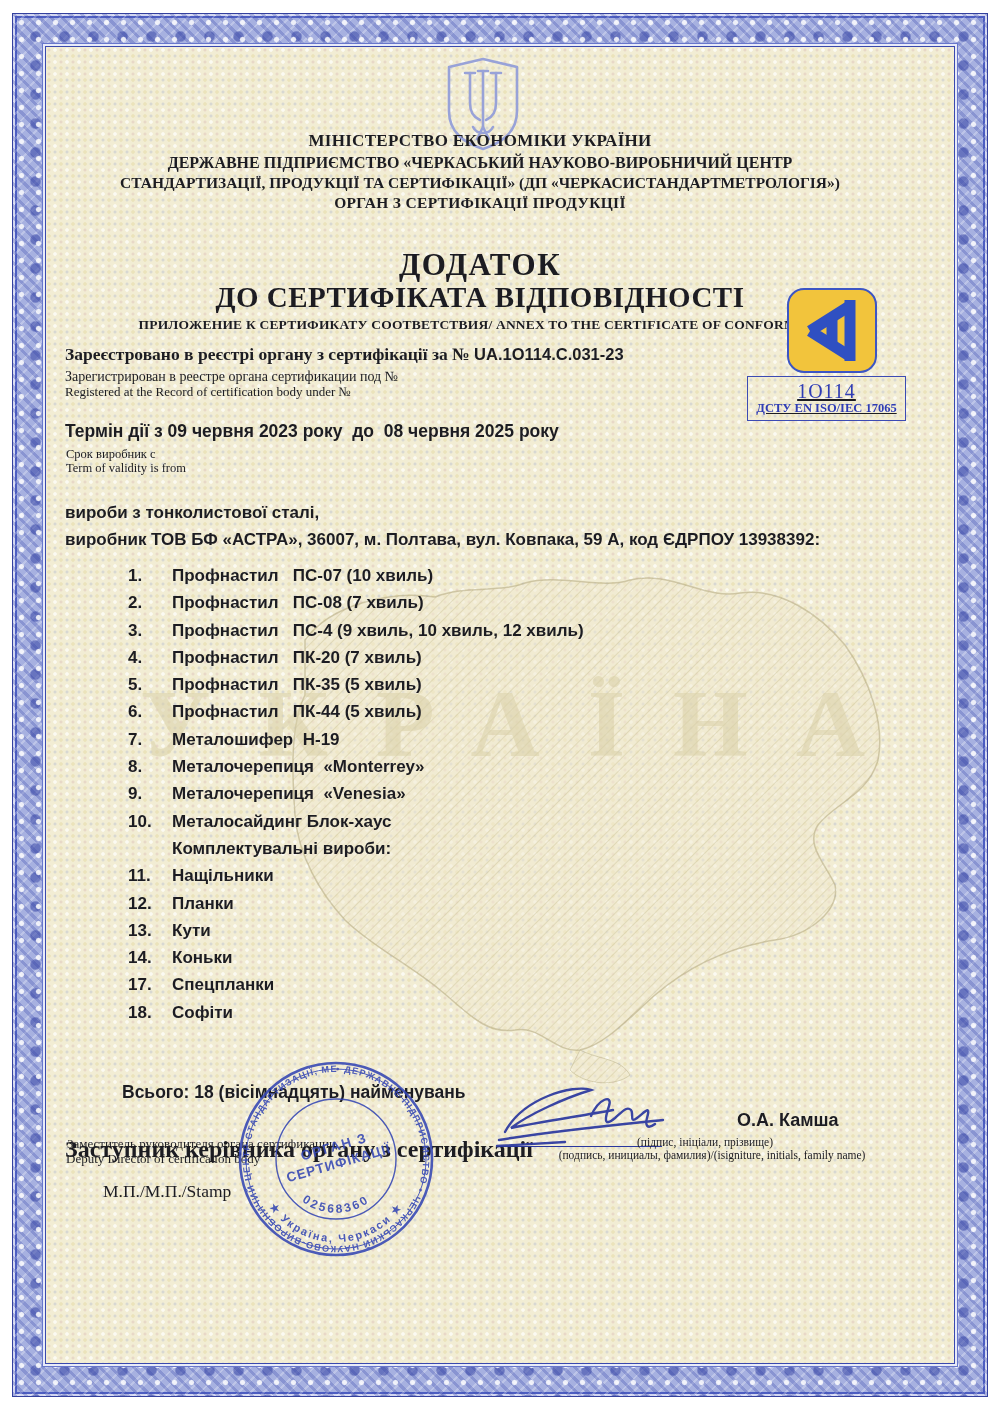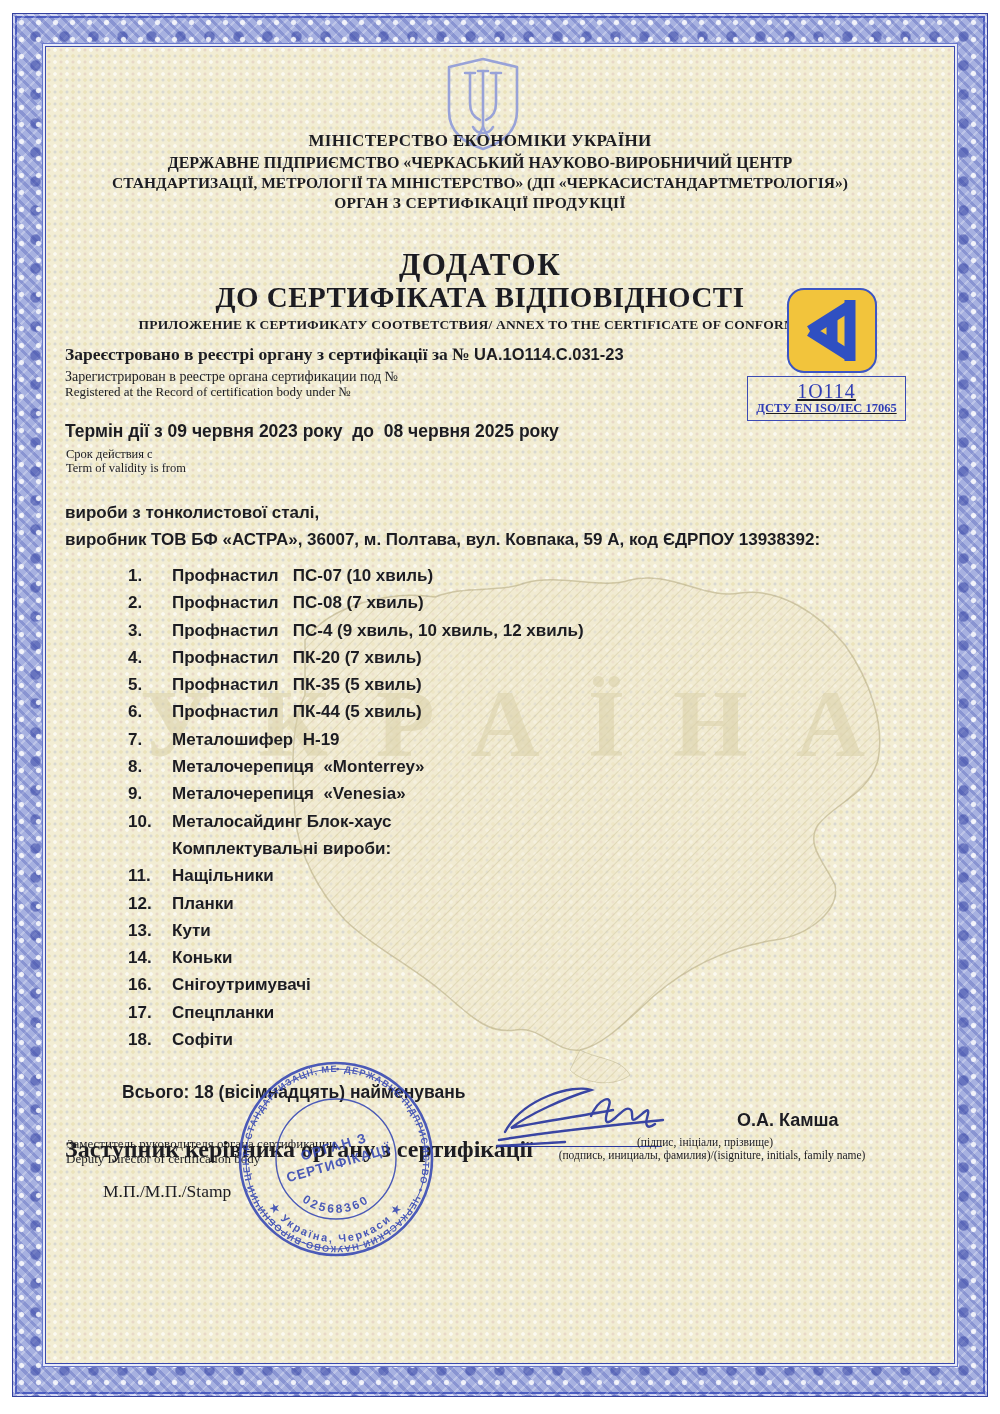--- a/index.html
+++ b/index.html
@@ -114,21 +114,21 @@
         <path d="M46,16 V72"></path>
         <path d="M33,18 V48 C33,58 38,63 43,65"></path>
         <path d="M59,18 V48 C59,58 54,63 49,65"></path>
         <path d="M28,18 H38 M41,16 H51 M54,18 H64"></path>
         <path d="M36,72 C40,80 52,80 56,72 M46,72 L40,84 M46,72 L52,84"></path>
       </g>
     </svg>
 
     <div class="abs hdr-line ctr serif b h-ministry">МІНІСТЕРСТВО ЕКОНОМІКИ УКРАЇНИ</div>
     <div class="abs hdr-line ctr serif b h-ent1">ДЕРЖАВНЕ ПІДПРИЄМСТВО «ЧЕРКАСЬКИЙ НАУКОВО-ВИРОБНИЧИЙ ЦЕНТР</div>
-    <div class="abs hdr-line ctr serif b h-ent2">СТАНДАРТИЗАЦІЇ, МЕТРОЛОГІЇ ТА МІНІСТЕРСТВО» (ДП «ЧЕРКАСИСТАНДАРТМЕТРОЛОГІЯ»)</div>
+    <div class="abs hdr-line ctr serif b h-ent2">СТАНДАРТИЗАЦІЇ, ПРОДУКЦІЇ ТА СЕРТИФІКАЦІЇ» (ДП «ЧЕРКАСИСТАНДАРТМЕТРОЛОГІЯ»)</div>
     <div class="abs hdr-line ctr serif b h-org">ОРГАН З СЕРТИФІКАЦІЇ ПРОДУКЦІЇ</div>
 
     <div class="abs hdr-line ctr serif b t1">ДОДАТОК</div>
     <div class="abs hdr-line ctr serif b t2">ДО СЕРТИФІКАТА ВІДПОВІДНОСТІ</div>
     <div class="abs hdr-line ctr serif b t3">ПРИЛОЖЕНИЕ К СЕРТИФИКАТУ СООТВЕТСТВИЯ/ ANNEX TO THE CERTIFICATE OF CONFORMITY</div>
 
     <div class="abs serif b reg1">
       <span>Зареєстровано в реєстрі органу з сертифікації за № </span><span class="reg-num">UA.1О114.С.031-23</span>
     </div>
     <div class="abs serif reg2">Зарегистрирован в реестре органа сертификации под №</div>
@@ -141,21 +141,21 @@
         <path d="M46,30 L46,58"></path>
         <path d="M64,13 L64,74"></path>
       </g>
     </svg>
     <div class="abs naau-box serif">
       <div class="naau-code">1О114</div>
       <div class="naau-std">ДСТУ EN ISO/IEC 17065</div>
     </div>
 
     <div class="abs sans b pre val1">Термін дії з 09 червня 2023 року  до  08 червня 2025 року</div>
-    <div class="abs serif val2">Срок действия с</div>
+    <div class="abs serif val2">Срок виробник с</div>
     <div class="abs serif val3">Term of validity is from</div>
 
     <div class="abs sans b intro1">вироби з тонколистової сталі,</div>
     <div class="abs sans b intro2">виробник ТОВ БФ «АСТРА», 36007, м. Полтава, вул. Ковпака, 59 А, код ЄДРПОУ 13938392:</div>
 
     <div class="abs sans b plist">
       <div class="prow">
           <span class="pnum">1.</span>
           <span class="pre">Профнастил   ПС-07 (10 хвиль)</span>
         </div>
@@ -207,24 +207,20 @@
           <span class="pnum">12.</span>
           <span class="pre">Планки</span>
         </div>
       <div class="prow">
           <span class="pnum">13.</span>
           <span class="pre">Кути</span>
         </div>
       <div class="prow">
           <span class="pnum">14.</span>
           <span class="pre">Коньки</span>
-        </div>
-      <div class="prow">
-          <span class="pnum">16.</span>
-          <span class="pre">Снігоутримувачі</span>
         </div>
       <div class="prow">
           <span class="pnum">17.</span>
           <span class="pre">Спецпланки</span>
         </div>
       <div class="prow">
           <span class="pnum">18.</span>
           <span class="pre">Софіти</span>
         </div>
     </div>

